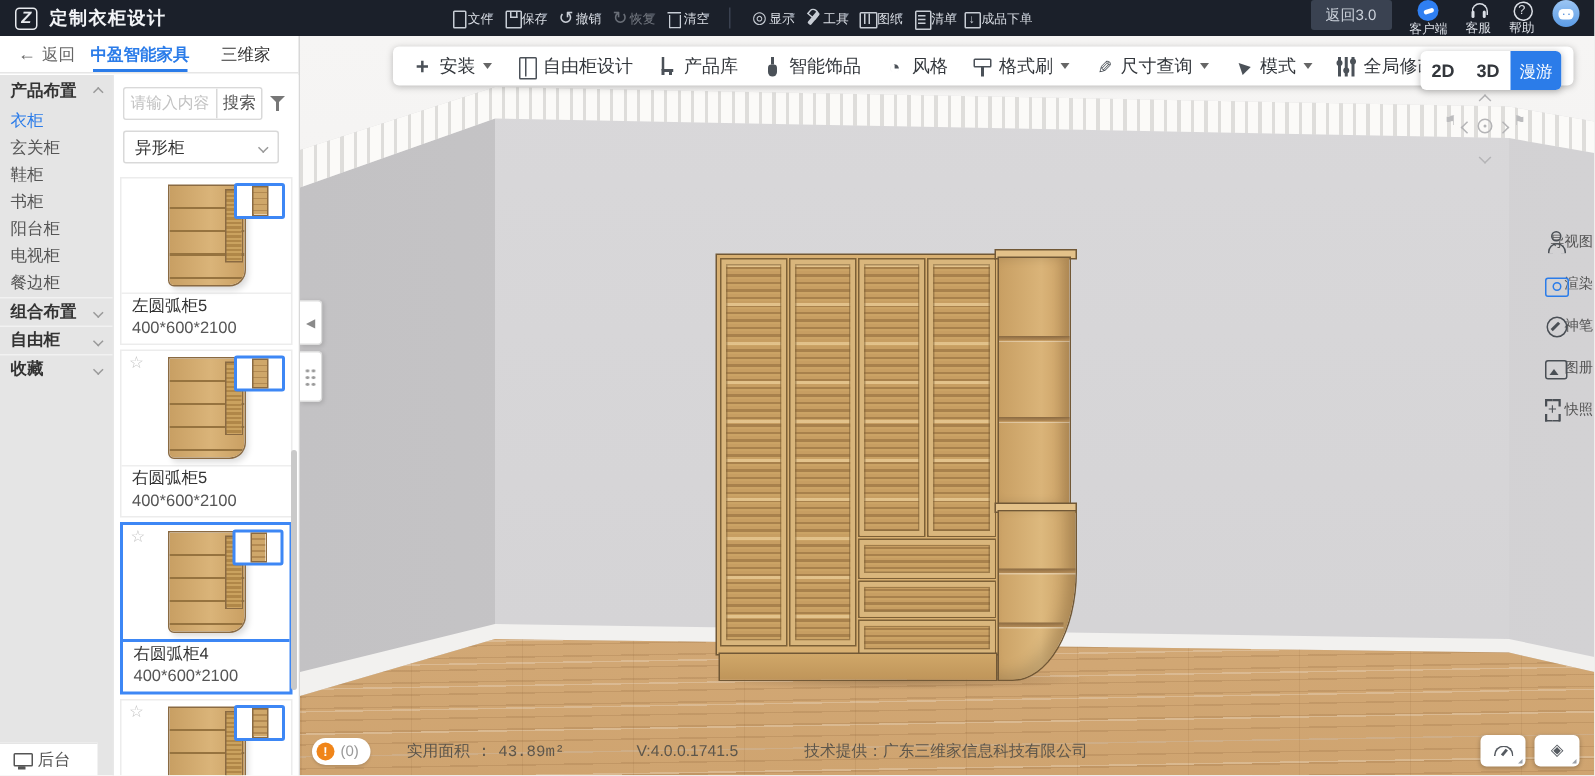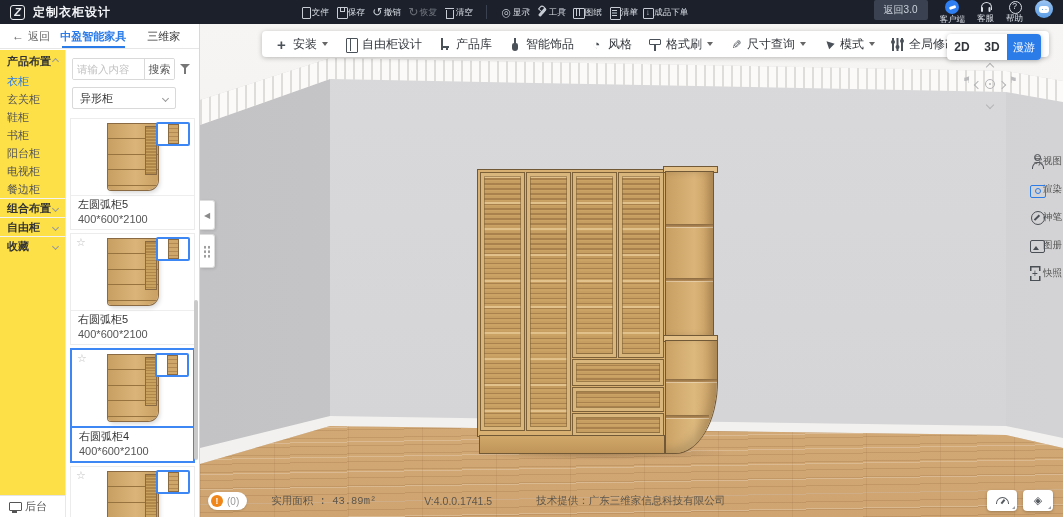--- a/index.html
+++ b/index.html
@@ -59,21 +59,21 @@
   
   .sidebar { position:absolute; left:0; top:24px; width:200px; height:493px; background:#fff; z-index:40; border-right:1px solid #d8d8d8;}
   .side-header { height:25px; border-bottom:1px solid #e6e6e6; display:flex; align-items:center;}
   .side-back { width:58px; display:flex; align-items:center; gap:4px; color:#666; font-size:11px; padding-left:12px; cursor:pointer;}
   .back-arrow { font-size:12px; color:#666;}
   .side-tabs { flex:1; display:flex; height:100%;}
   .side-tab { flex:1; display:flex; align-items:center; justify-content:center; font-size:11px; color:#333; cursor:pointer; position:relative; white-space:nowrap;}
   .side-tab.active { color:#2b7ce9; font-weight:bold;}
   .side-tab.active::after { content:""; position:absolute; left:4px; right:4px; bottom:0; height:2px; background:#2b7ce9;}
   .side-body { position:absolute; top:26px; bottom:0; left:0; right:0; display:flex;}
-  .cat-col { width:66px; border-right:1px solid #e8e8e8; position:relative; background:#fde047;}
+  .cat-col { width:76px; border-right:1px solid #e8e8e8; position:relative; background:#e5e5e5;}
   .cat-header { height:22px; line-height:22px; padding:0 7px; font-size:11px; font-weight:bold; color:#333; display:flex; align-items:center; justify-content:space-between; cursor:pointer;}
   .cat-item { height:18px; line-height:18px; padding:0 7px; font-size:11px; color:#555; cursor:pointer; white-space:nowrap;}
   .cat-item.active { color:#2b7ce9;}
   .cat-group { height:19px; line-height:19px; padding:0 7px; font-size:11px; font-weight:bold; color:#333; display:flex; align-items:center; justify-content:space-between; border-top:1px solid #f2f2f2; cursor:pointer;}
   .chev { width:5px; height:5px; border-right:1.3px solid #999; border-bottom:1.3px solid #999; display:inline-block;}
   .chev.up { transform:rotate(-135deg); }
   .chev.down { transform:rotate(45deg); }
   .backend { position:absolute; bottom:0; left:0; width:65px; height:22px; border-top:1px solid #e5e5e5; display:flex; align-items:center; gap:4px; padding-left:8px; color:#555; font-size:11px; cursor:pointer; background:#fff;}
   .ic-monitor { width:13px; height:12px; position:relative; color:#555;}
   .ic-monitor::before { content:""; position:absolute; left:1px; top:1px; width:11px; height:7.5px; border:1.2px solid currentColor; border-radius:1px;}

